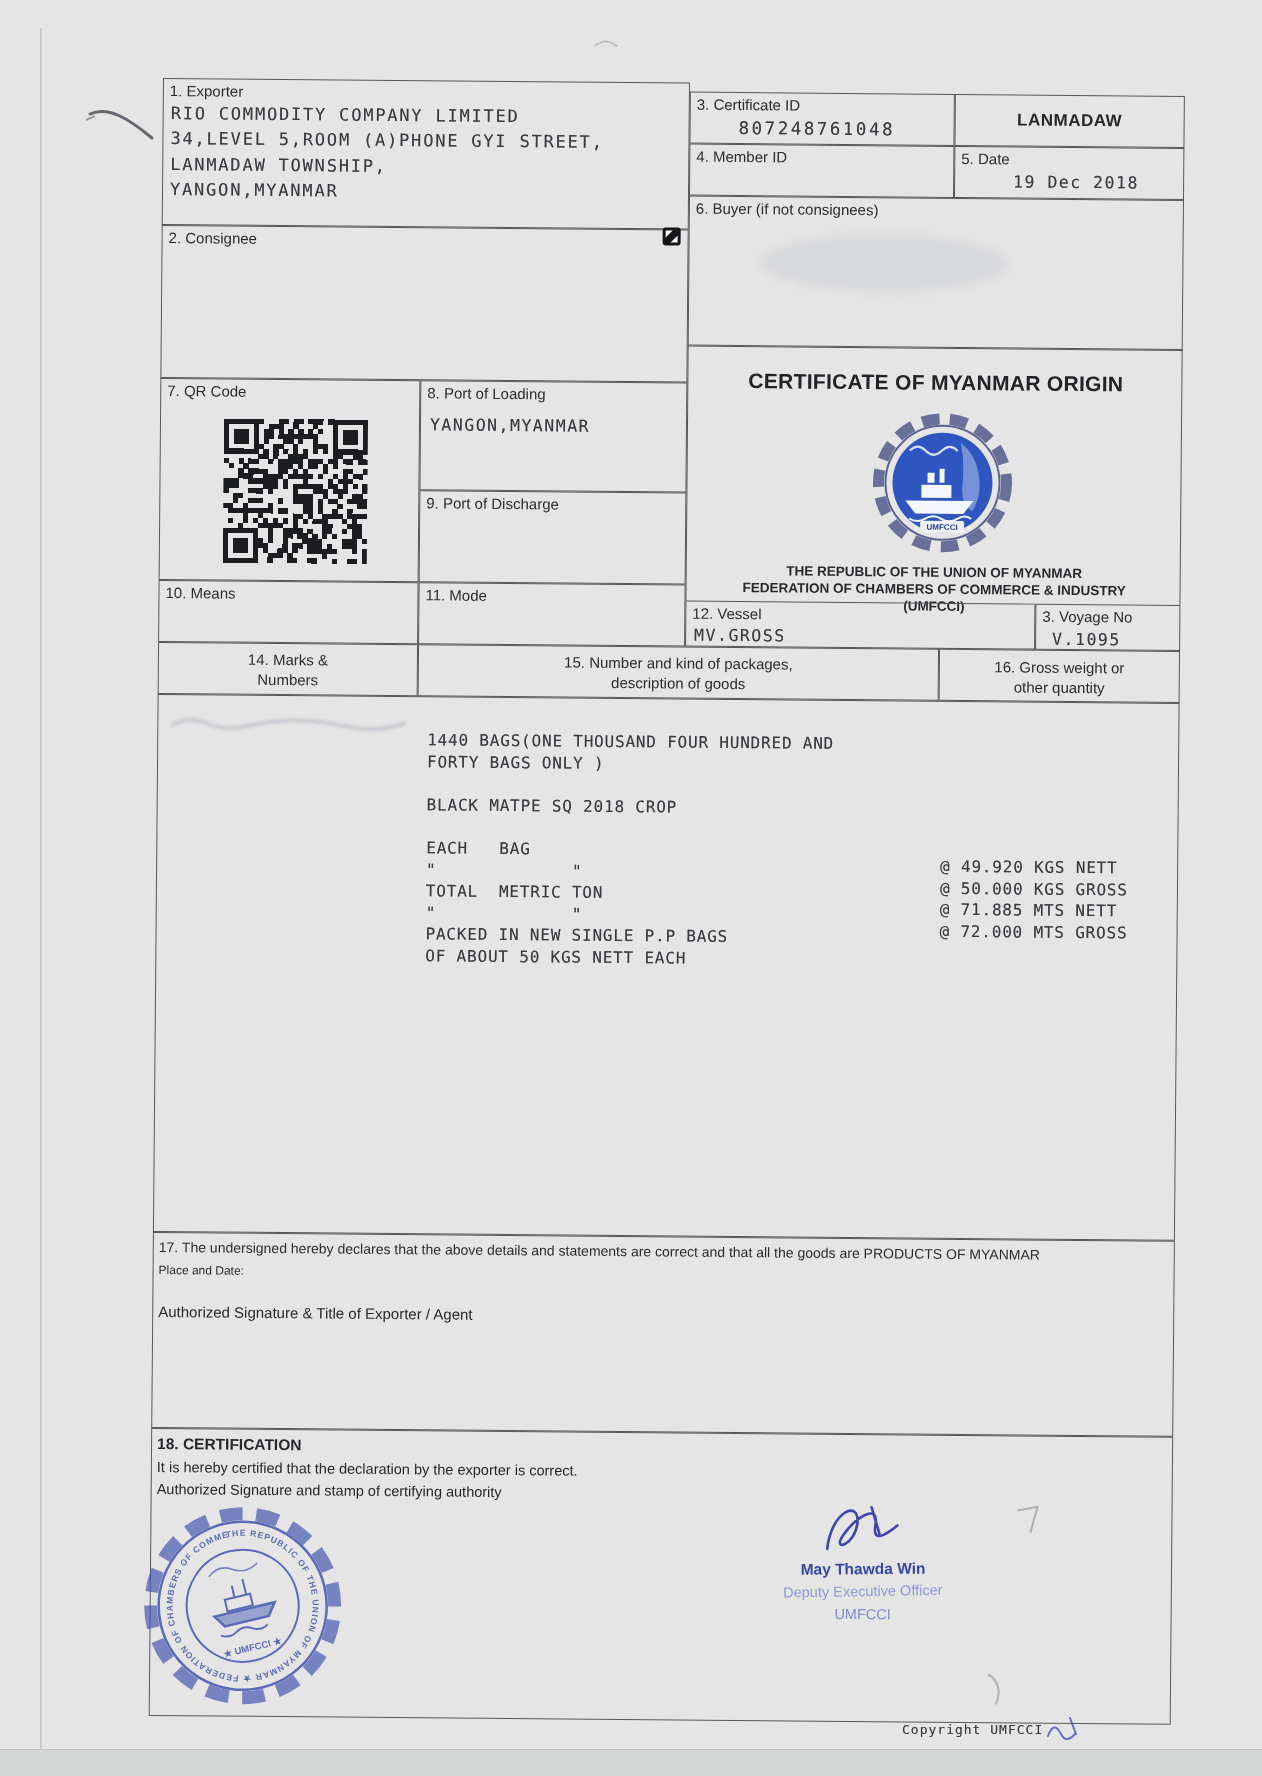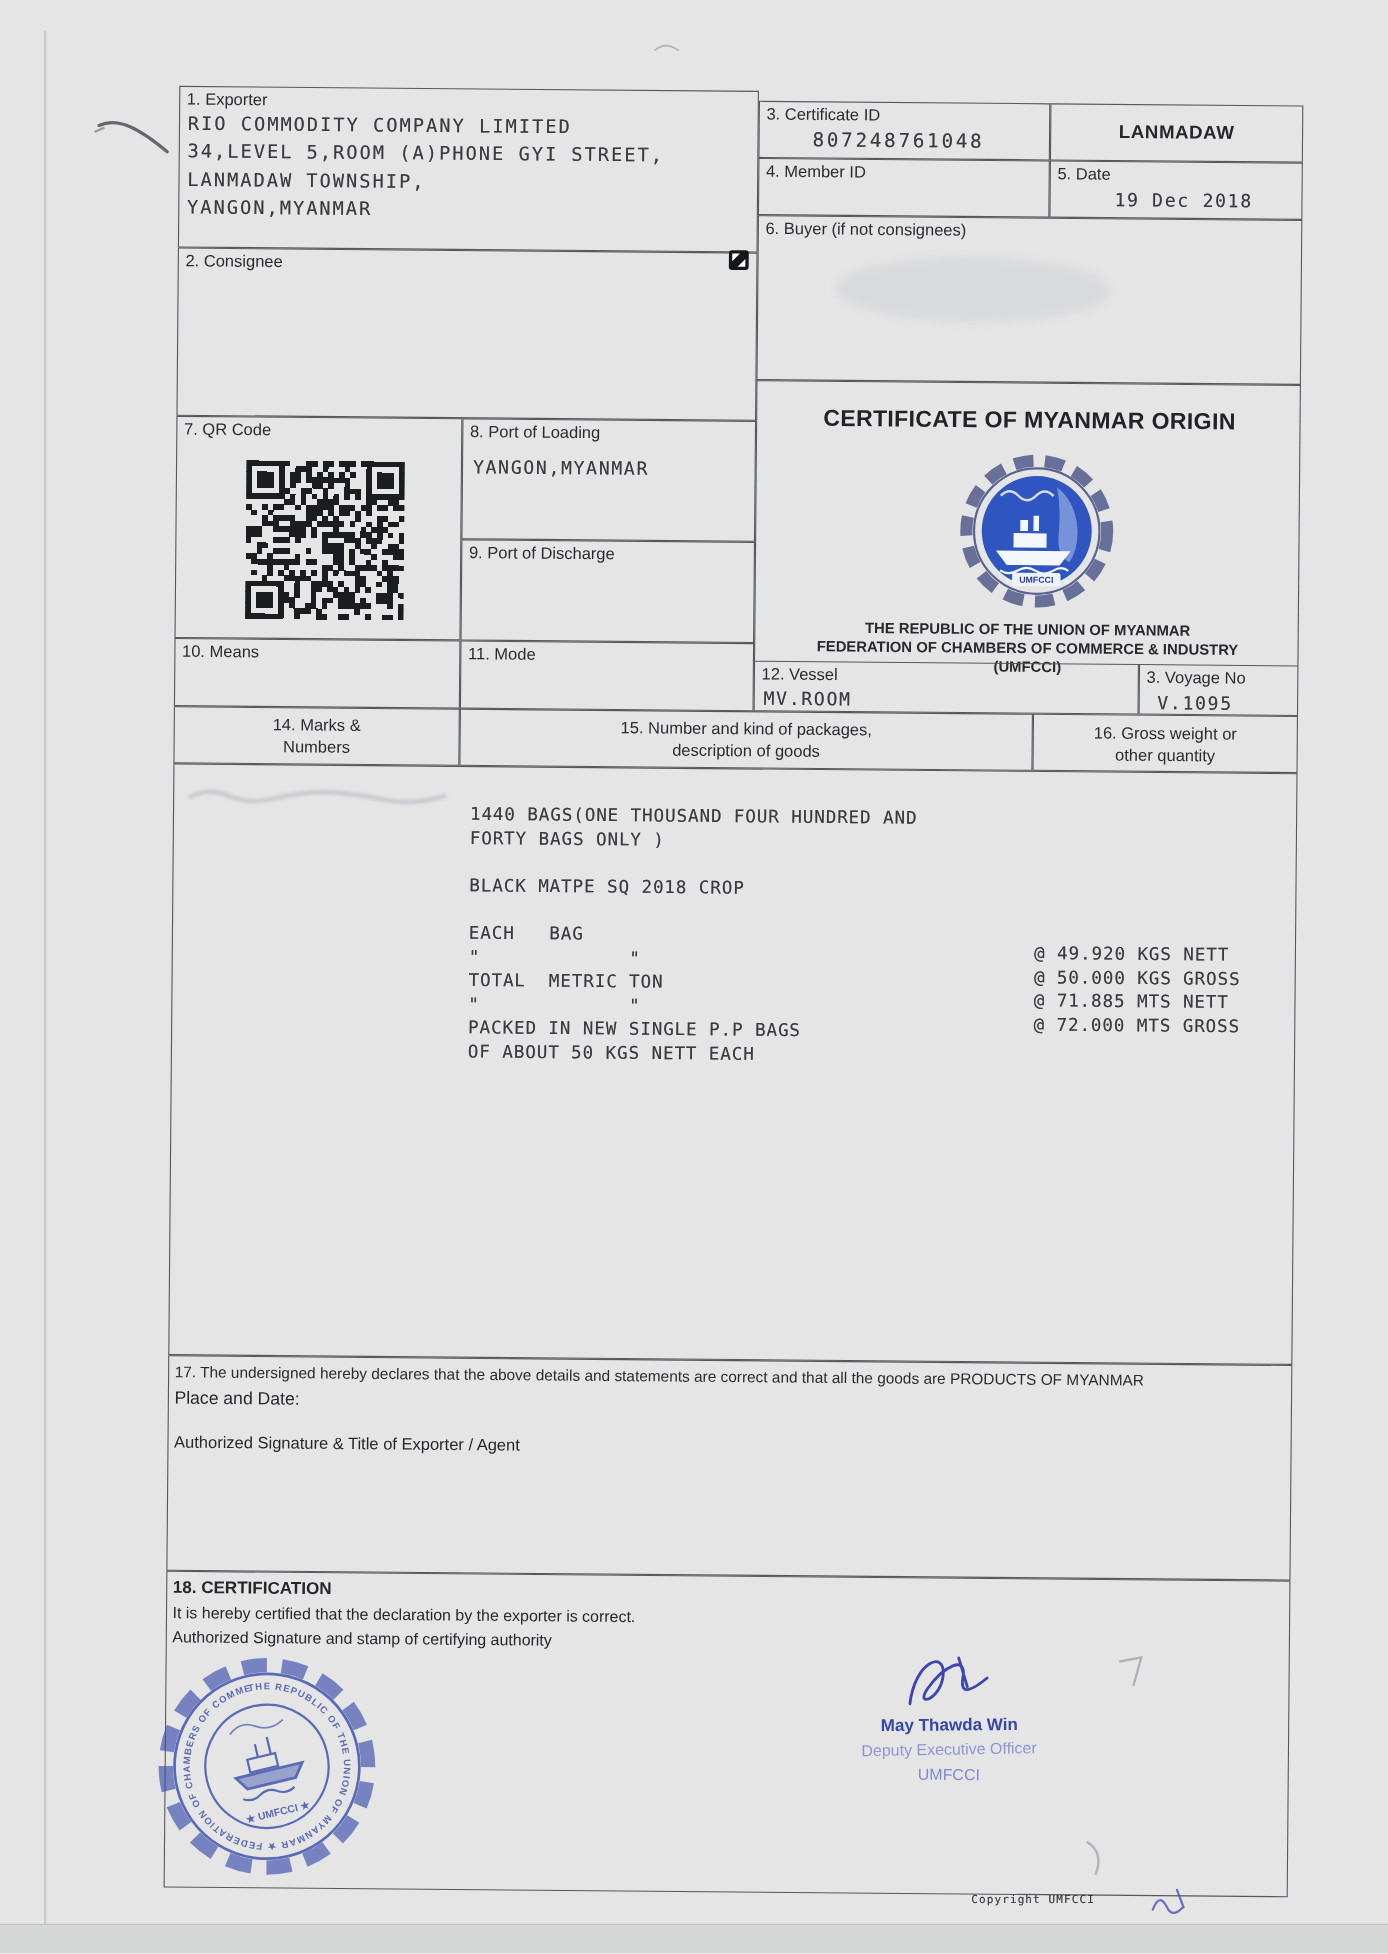--- a/index.html
+++ b/index.html
@@ -563,21 +563,21 @@
 
     <div class="cell" style="left:0;top:502px;width:260px;height:62px">
       <div class="lbl">10. Means</div>
     </div>
     <div class="cell" style="left:260px;top:502px;width:267px;height:62px">
       <div class="lbl">11. Mode</div>
     </div>
 
     <div class="cell" style="left:527px;top:518px;width:350px;height:46px">
       <div class="lbl">12. Vessel</div>
-      <div class="mono val abs" style="left:8px;top:24px">MV.ROOM</div>
+      <div class="mono val abs" style="left:8px;top:24px">MV.GROSS</div>
     </div>
     <div class="cell" style="left:877px;top:518px;width:145px;height:46px">
       <div class="lbl">3. Voyage No</div>
       <div class="mono val abs" style="left:16px;top:25px">V.1095</div>
     </div>
 
     <div class="cell" style="left:0;top:564px;width:260px;height:52px;padding-top:6px">
       <div class="lbl-c">14. Marks &amp;</div>
       <div class="lbl-c">Numbers</div>
     </div>
@@ -610,21 +610,21 @@
       <div class="abs" style="left:783px;top:154px">
         <div class="mono goods-line">@ 49.920 KGS NETT</div>
         <div class="mono goods-line">@ 50.000 KGS GROSS</div>
         <div class="mono goods-line">@ 71.885 MTS NETT</div>
         <div class="mono goods-line">@ 72.000 MTS GROSS</div>
       </div>
     </div>
 
     <div class="cell" style="left:0;top:1154px;width:1022px;height:196px">
       <div class="smalltext abs" style="left:5px;top:6px;width:1012px">17. The undersigned hereby declares that the above details and statements are correct and that all the goods are PRODUCTS OF MYANMAR</div>
-      <div class="abs" style="left:5px;top:30px;font-size:16px">Place and Date:</div>
+      <div class="abs" style="left:5px;top:30px;font-size:12px">Place and Date:</div>
       <div class="abs" style="left:5px;top:70px;font-size:15px">Authorized Signature &amp; Title of Exporter / Agent</div>
     </div>
 
     <div class="cell" style="left:0;top:1350px;width:1022px;height:288px">
       <div class="abs" style="left:5px;top:6px;font-size:15.5px;font-weight:bold">18. CERTIFICATION</div>
       <div class="abs" style="left:5px;top:30px;font-size:14.5px">It is hereby certified that the declaration by the exporter is correct.</div>
       <div class="abs" style="left:5px;top:52px;font-size:14.5px">Authorized Signature and stamp of certifying authority</div>
 
       <svg class="abs" style="left:-14px;top:70px;opacity:.82" width="212" height="212" viewBox="0 0 212 212">
         <g transform="rotate(-14 106 106)" fill="none" stroke="#3c50ae">
@@ -658,18 +658,18 @@
 
       <svg class="abs" style="left:860px;top:66px" width="40" height="40">
         <path d="M6,8 l20,-4 l-7,26" stroke="rgba(120,120,132,.5)" stroke-width="2" fill="none"></path>
       </svg>
       <svg class="abs" style="left:830px;top:232px" width="40" height="44">
         <path d="M8,6 q16,10 8,30" stroke="rgba(120,120,132,.45)" stroke-width="2.2" fill="none"></path>
       </svg>
     </div>
   </div>
 
-  <div class="mono abs" style="left:883px;top:1722px;font-size:10px;letter-spacing:1px;color:#3a3b40">Copyright UMFCCI</div>
+  <div class="mono abs" style="left:902px;top:1722px;font-size:13px;letter-spacing:1px;color:#3a3b40">Copyright UMFCCI</div>
   <svg class="abs" style="left:1040px;top:1708px" width="46" height="40">
     <path d="M8,28 q6,-16 13,-2 q5,10 14,0 M30,10 l6,16" stroke="rgba(70,80,190,.8)" stroke-width="2" fill="none" stroke-linecap="round"></path>
   </svg>
 
 </div>
 
 </body></html>

